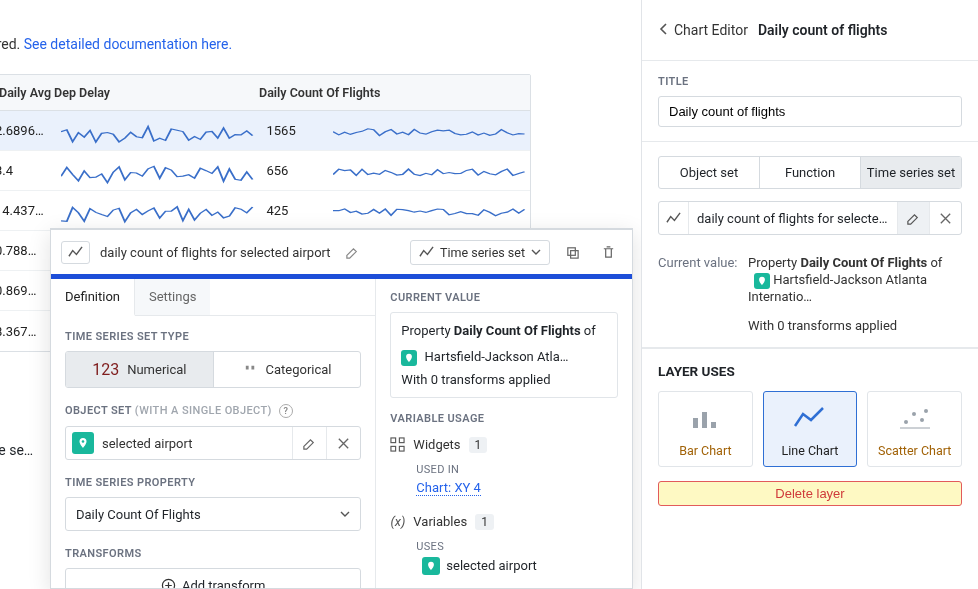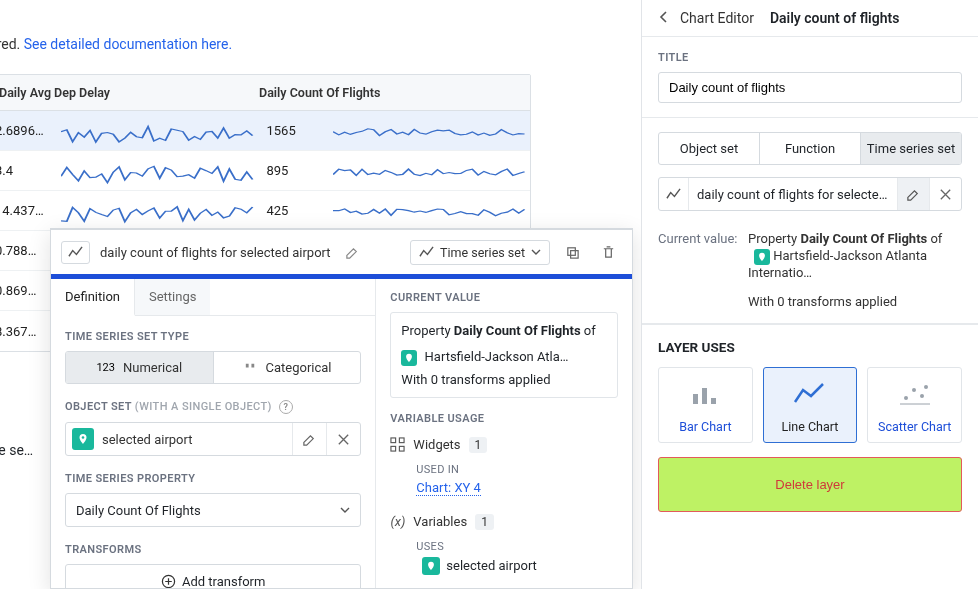--- a/index.html
+++ b/index.html
@@ -70,21 +70,21 @@
   .cv-card { border:1px solid #e1e5e9; border-radius:3px; padding:10px; font-size:13px; }
   .cv-card .loc-tag { background:#19b89c; width:16px; height:16px; border-radius:3px; display:inline-flex; align-items:center; justify-content:center; vertical-align:middle; margin-right:4px;}
   .muted-upper { font-size:11px; letter-spacing:.4px; color:#6b7280; font-weight:600; margin: 14px 0 8px; }
   .usage-row { display:flex; align-items:center; gap:8px; font-size:13px; color:#333; padding:4px 0;}
   .count-badge { background:#eef1f4; border-radius:3px; padding:1px 6px; font-size:12px; color:#333; }
   .used-label { font-size:11px; color:#6b7280; letter-spacing:.3px; margin: 6px 0 4px 26px; }
   .used-link { color:#2563eb; margin-left:26px; font-size:13px; border-bottom:1px dotted #2563eb; cursor:pointer; display:inline-block; }
   .uses-chip { margin-left:26px; display:inline-flex; align-items:center; gap:6px; font-size:13px; }
 
   
-  .rp-head { display:flex; align-items:center; gap:10px; padding: 10px 16px; border-bottom:1px solid #e6e9ec; }
+  .rp-head { display:flex; align-items:center; gap:4px; padding: 22px 16px; border-bottom:1px solid #e6e9ec; }
   .rp-head .back { color:#555; cursor:pointer; }
   .rp-head .crumb { font-size:14px; color:#333; }
   .rp-head .title { font-size:14px; font-weight:600; margin-left:6px; }
 
   .rp-section { padding: 14px 16px; border-bottom:1px solid #e6e9ec; }
   .rp-section:last-child { border-bottom:none; }
   .input { width:100%; border:1px solid #d5dadf; border-radius:3px; padding:7px 10px; font-size:13px; }
   .sect-title { font-size:13.5px; font-weight:700; margin-bottom:12px; }
 
   .seg3 { display:flex; border:1px solid #d5dadf; border-radius:3px; overflow:hidden; margin-bottom:12px;}
@@ -98,24 +98,24 @@
   .var-chip .act { width:32px; height:100%; display:flex; align-items:center; justify-content:center; border-left:1px solid #e6e9ec; cursor:pointer; color:#555;}
   .var-chip .act.active { background:#eef1f4; }
 
   .cv-block { font-size:13px; color:#333; padding: 10px 16px 14px; border-bottom:1px solid #e6e9ec; display:flex; gap:0; }
   .cv-block .k { color:#6b7280; width:90px; flex-shrink:0; }
   .cv-block .v { flex:1; }
 
   .layer-grid { display:flex; gap:10px; margin-bottom:14px; }
   .layer-card { flex:1; border:1px solid #e1e5e9; border-radius:3px; text-align:center; padding: 14px 0 8px; cursor:pointer; color:#6b7280; }
   .layer-card.active { border-color:#2f6fd4; background:#eaf1fc; color:#2f6fd4; }
-  .layer-card .lbl { font-size:12.5px; margin-top:10px; color:#1d4ed8; }
+  .layer-card .lbl { font-size:12.5px; margin-top:10px; color:#a16207; }
   .layer-card.active .lbl { color:#222; }
 
-  .danger-btn { width:100%; border:1px solid #e25b5b; color:#cf3a3a; background:#bef264; padding:19px 0; border-radius:3px; cursor:pointer; font-size:13px; }
+  .danger-btn { width:100%; border:1px solid #e25b5b; color:#cf3a3a; background:#fef9c3; padding:4px 0; border-radius:3px; cursor:pointer; font-size:13px; }
 
   
   .ico { width:15px; height:15px; display:inline-block; }
 </style>
 </head>
 <body>
 
 <div class="root">
 
   <div class="left">
@@ -137,21 +137,21 @@
             <div class="cell-count">1565</div>
             <div class="cell-spark spark"><svg viewBox="0 0 100 24" preserveAspectRatio="none">
                 <polyline points="0,12.5 3,15.3 6,13.1 9,14.9 12,13.3 15,12.3 18,10.1 21,10.9 24,15.9 27,12.7 30,10.7 33,14.5 36,13.1 39,15.1 42,10.6 45,13.8 48,14.7 51,12.7 54,11.3 57,11.9 60,11.2 63,14.1 66,15.3 69,14.8 72,12.8 75,15.4 78,13.8 81,15.7 84,14.6 87,10.8 90,13.5 93,15.4 96,14.3 99,14.6 " fill="none" stroke="#3a6fc9" stroke-width="1"></polyline>
               </svg></div>
           </div>
           <div class="tbl-row">
             <div class="cell-num">3.4</div>
             <div class="cell-spark spark"><svg viewBox="0 0 100 24" preserveAspectRatio="none">
                 <polyline points="0,16.5 3,9.0 6,15.0 9,20.4 12,11.9 15,17.7 18,17.3 21,14.5 24,22.0 27,13.0 30,8.5 33,19.6 36,13.3 39,13.7 42,16.4 45,10.1 48,8.0 51,18.2 54,9.2 57,11.2 60,16.9 63,16.4 66,15.2 69,18.2 72,9.6 75,11.7 78,14.1 81,8.5 84,20.7 87,10.3 90,19.1 93,19.9 96,12.8 99,19.2 " fill="none" stroke="#3a6fc9" stroke-width="1"></polyline>
               </svg></div>
-            <div class="cell-count">895</div>
+            <div class="cell-count">656</div>
             <div class="cell-spark spark"><svg viewBox="0 0 100 24" preserveAspectRatio="none">
                 <polyline points="0,15.1 3,10.5 6,11.7 9,11.1 12,15.8 15,10.5 18,15.0 21,13.8 24,14.9 27,11.5 30,13.2 33,15.5 36,14.9 39,10.4 42,14.8 45,15.9 48,14.0 51,15.2 54,10.8 57,14.3 60,13.3 63,14.2 66,14.0 69,11.5 72,10.5 75,15.5 78,12.4 81,14.4 84,15.3 87,12.4 90,10.3 93,15.9 96,14.1 99,12.6 " fill="none" stroke="#3a6fc9" stroke-width="1"></polyline>
               </svg></div>
           </div>
           <div class="tbl-row">
             <div class="cell-num">14.437…</div>
             <div class="cell-spark spark"><svg viewBox="0 0 100 24" preserveAspectRatio="none">
                 <polyline points="0,20.4 3,20.9 6,9.0 9,13.5 12,20.7 15,9.9 18,13.2 21,15.0 24,16.7 27,11.2 30,9.7 33,21.1 36,13.5 39,10.6 42,15.0 45,11.9 48,9.5 51,18.1 54,12.2 57,12.2 60,8.4 63,20.3 66,10.6 69,19.7 72,13.9 75,10.6 78,15.7 81,12.9 84,17.9 87,16.4 90,9.2 93,10.4 96,13.6 99,8.6 " fill="none" stroke="#3a6fc9" stroke-width="1"></polyline>
               </svg></div>
             <div class="cell-count">425</div>
@@ -234,21 +234,21 @@
         <div class="pop-left">
           <div class="tabs">
             <div class="tab active">Definition</div>
             <div class="tab">Settings</div>
           </div>
           <div class="pop-left-body">
             <div>
               <div class="label-upper">TIME SERIES SET TYPE</div>
               <div class="seg" style="margin-top:8px">
                 <div class="seg-btn active">
-                  <span style="color:#000000;font-size:11px">123</span>
+                  <span style="color:#7f1d1d;font-size:16px">123</span>
                   <span>Numerical</span>
                 </div>
                 <div class="seg-btn">
                   <svg class="ico" viewBox="0 0 16 16">
                       <path d="M3 4h3v4H3zM9 4h3v4H9z" fill="#888"></path>
                     </svg>
                   <span>Categorical</span>
                 </div>
               </div>
             </div>

